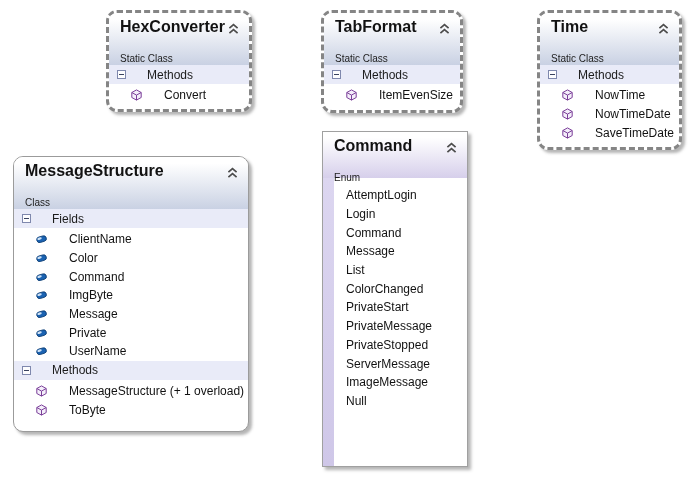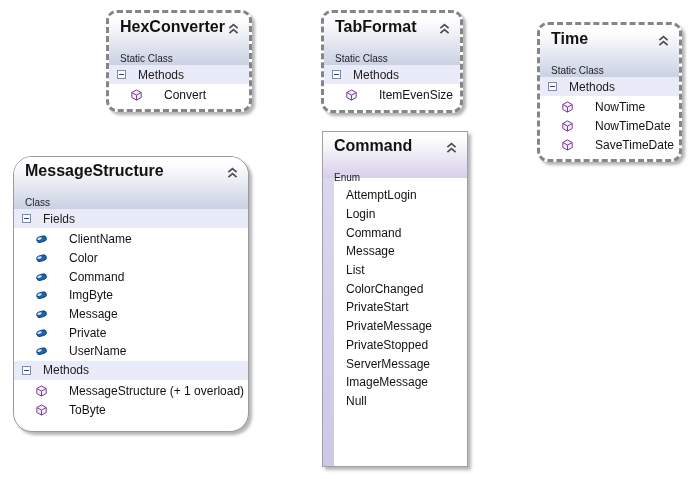--- a/index.html
+++ b/index.html
@@ -4,38 +4,38 @@
 <style>
   html,body{margin:0;padding:0;}
   body{
     width:691px;height:479px;position:relative;overflow:hidden;
     background:#ffffff;
     font-family:"Liberation Sans",sans-serif;
     -webkit-font-smoothing:antialiased;
   }
   .box{
     position:absolute;box-sizing:border-box;background:#fff;
-    border:1px solid #9b9b9b;border-radius:19px;
+    border:1px solid #9b9b9b;border-radius:10px;
     box-shadow:3px 3px 3px rgba(70,70,70,.40);
     overflow:hidden;
   }
   .box.static-class{border:3px dashed #858585;border-radius:11px;}
   .box.enum{border-radius:0;border:1px solid #a0a0a0;}
   .hdr{
     position:relative;box-sizing:border-box;height:52px;
     padding:7px 10px 0 11px;
     background:linear-gradient(180deg,#ffffff 12%,#c9d1e3 100%);
   }
   .box.enum .hdr{height:46px;background:linear-gradient(180deg,#ffffff 12%,#d6cfeb 100%);}
   .title{font-size:16px;font-weight:bold;color:#121212;line-height:14px;white-space:nowrap;}
   .kind{font-size:10px;color:#1c1c1c;margin-top:19px;white-space:nowrap;}
   .chev{position:absolute;top:8px;right:9px;width:13px;height:12px;cursor:pointer;}
   .sec{
     height:19px;background:#e9ebf8;display:flex;align-items:center;
-    gap:12px;padding-left:8px;font-size:12px;color:#1b1b1b;
+    gap:21px;padding-left:8px;font-size:12px;color:#1b1b1b;
   }
   .exp{
     width:9px;height:9px;box-sizing:border-box;border:1px solid #7f88ad;
     background:#fdfdfe;display:inline-flex;align-items:center;justify-content:center;flex:0 0 auto;
   }
   .exp i{display:block;width:5px;height:1px;background:#39425f;}
   .items{padding-top:2px;}
   .item{
     height:18.7px;display:flex;align-items:center;gap:21px;
     padding-left:21px;font-size:12px;color:#121212;white-space:nowrap;
@@ -103,21 +103,21 @@
           <span class="ic">
             <svg width="13" height="12" viewBox="0 0 12 12">
               <path d="M6 0.9 L10.7 3.5 L10.7 8.5 L6 11.1 L1.3 8.5 L1.3 3.5 Z" fill="#f4eefa" stroke="#7a3e98" stroke-width="1"></path>
               <path d="M1.3 3.5 L6 6.1 L10.7 3.5 M6 6.1 L6 11.1" fill="none" stroke="#7a3e98" stroke-width="1"></path>
             </svg>
           </span>
           <span>ItemEvenSize</span>
         </div>
       </div>
     </div>
-    <div class="box static-class" style="left: 537px; top: 22px; width: 145px; height: 140px;">
+    <div class="box static-class" style="left: 537px; top: 10px; width: 145px; height: 140px;">
       <div class="hdr">
         <div class="title">Time</div>
         <div class="kind">Static Class</div>
         <span class="chev"><svg width="13" height="12" viewBox="0 0 13 12">
             <path d="M2.4 5.2 L6.5 1.6 L10.6 5.2" fill="none" stroke="#4d4d4d" stroke-width="1.7"></path>
             <path d="M2.4 10.2 L6.5 6.6 L10.6 10.2" fill="none" stroke="#4d4d4d" stroke-width="1.7"></path>
           </svg></span>
       </div>
       <div class="sec">
         <span class="exp">

